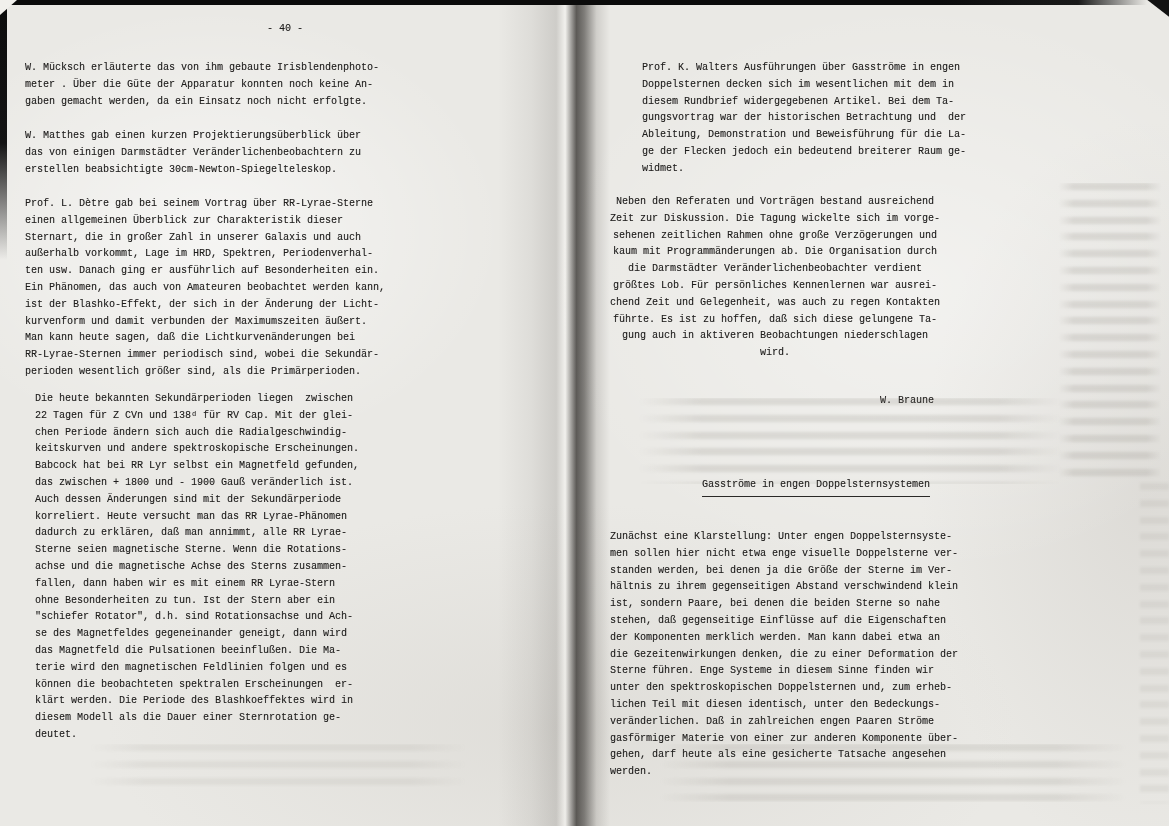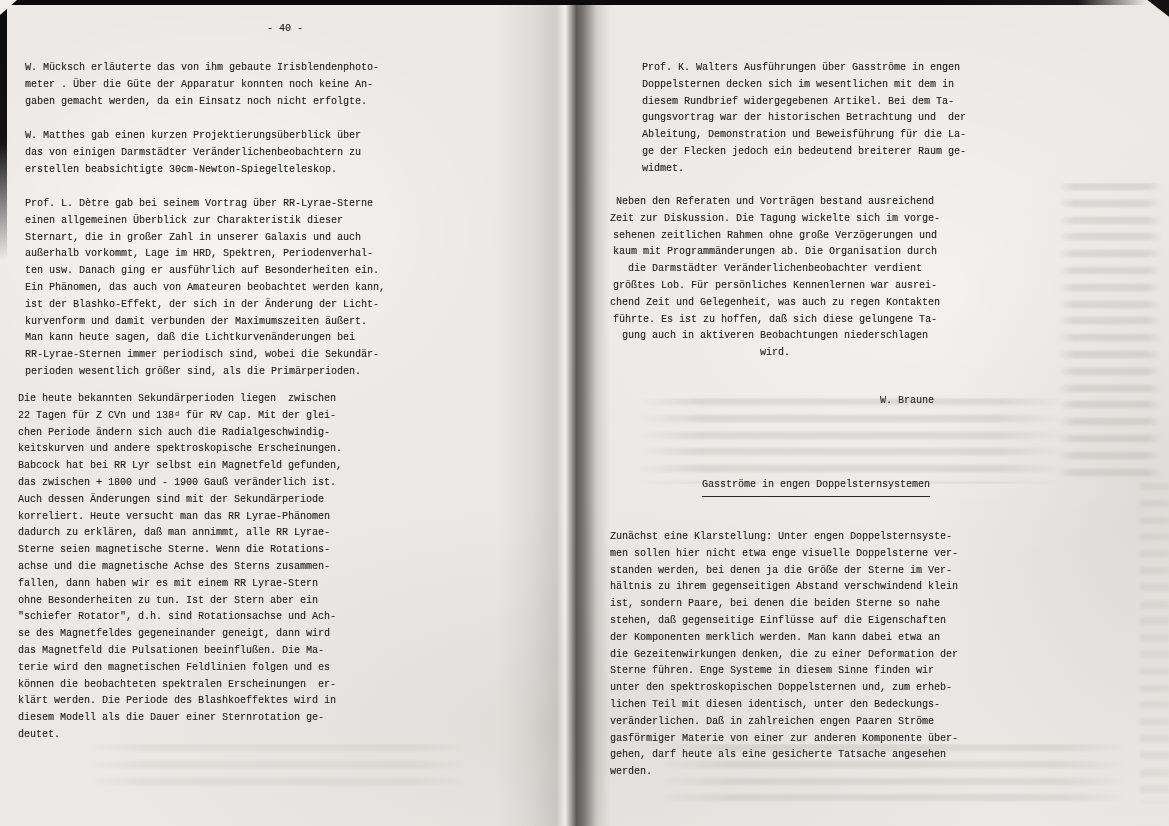--- a/index.html
+++ b/index.html
@@ -22,21 +22,21 @@
     font-size:10px;
     line-height:16.8px;
     text-shadow:0.3px 0.3px 0 rgba(25,24,22,0.35);
   }
   .center{text-align:center;}
   
   .pn-left   {left:25px;  top:21px;  width:520px;}
   .l-p0      {left:25px;  top:60px;}
   .l-p1      {left:25px;  top:128px;}
   .l-p2      {left:25px;  top:196px;}
-  .l-p3      {left:18px;  top:391px;}
+  .l-p3      {left:35px;  top:391px;}
   
   .pn-right  {left:610px; top:21px;  width:490px;}
   .r-p0      {left:610px; top:60px;margin-left:32px;}
   .r-p1      {left:610px; top:194px;text-align:center;}
   .r-sig     {left:880px; top:377px;margin-top:16px;}
   .r-head    {left:702px; top:477px; border-bottom:1.5px solid #2a2927; padding-bottom:2px;}
   .r-p2      {left:610px; top:529px;}
 
   
   .gutter{

